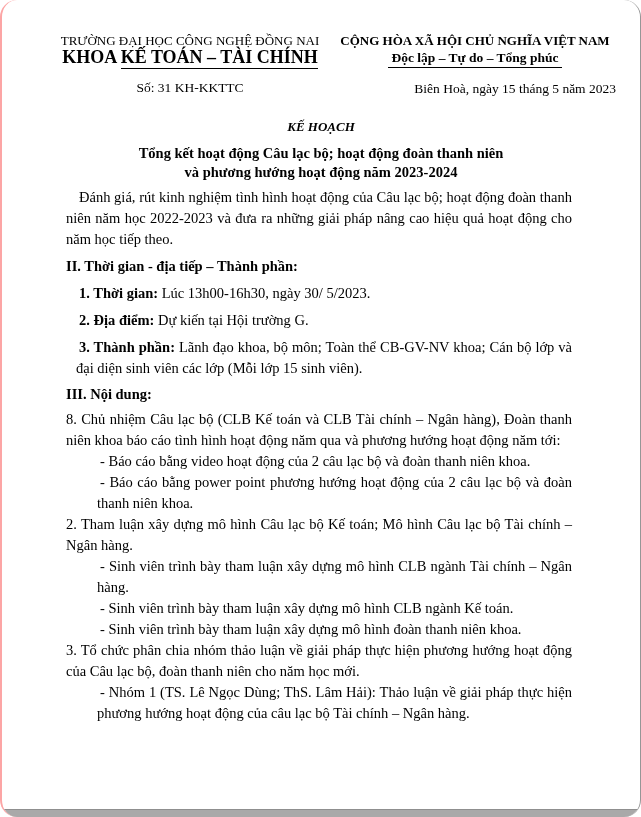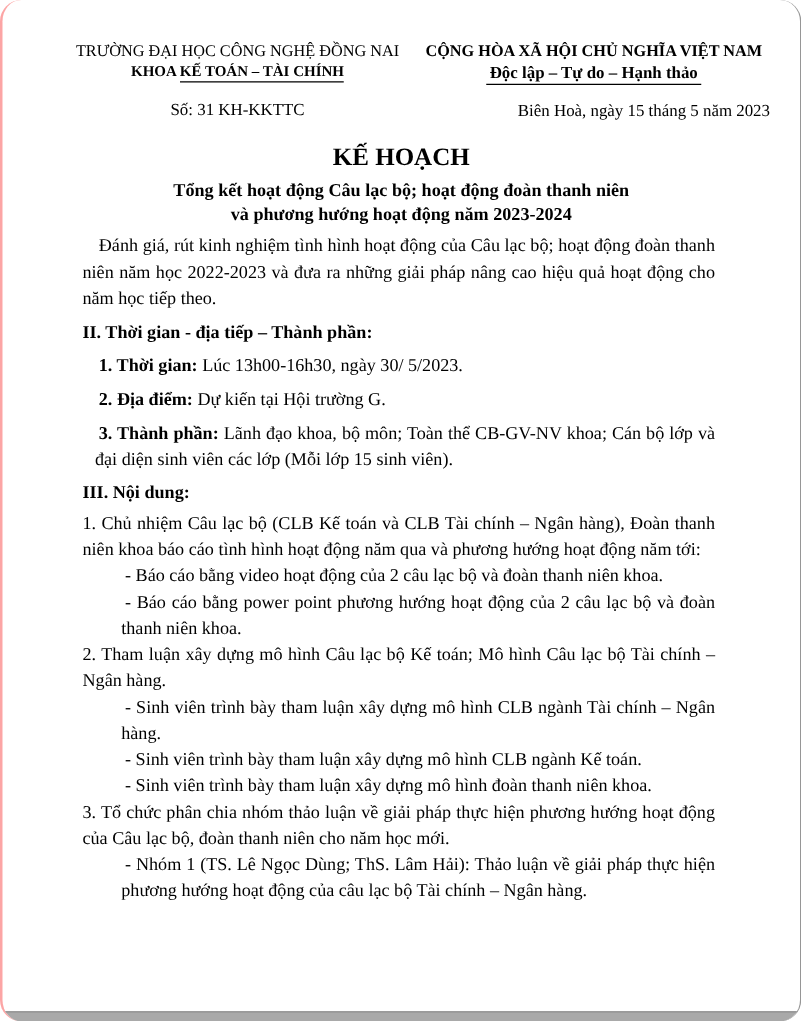--- a/index.html
+++ b/index.html
@@ -22,30 +22,30 @@
     position: absolute; left: 0; right: 0; bottom: 0;
     height: 7px; background: #a9a9a9; border-top: 1px solid #8f8f8f;
   }
   .doc { padding-top: 33px; font-size: 14.5px; line-height: 21px; }
 
   
   .hdr { display: flex; padding: 0 20px 0 48px; }
   .hdr-left { width: 280px; text-align: center; }
   .hdr-right { flex: 1; text-align: center; }
   .hdr-l1 { font-size: 13px; line-height: 16px; }
-  .hdr-l2 { font-size: 12px; font-weight: bold; line-height: 17px; }
+  .hdr-l2 { font-size: 18px; font-weight: bold; line-height: 17px; }
   .hdr-l2 .uline { border-bottom: 1.5px solid #000; padding-bottom: 1px; }
   .nat-l1 { font-size: 13px; font-weight: bold; line-height: 16px; }
   .nat-l2 { font-size: 13.5px; font-weight: bold; line-height: 17px; }
   .nat-l2 .uline { display: inline-block; border-bottom: 1.5px solid #000; padding: 0 3px 1px 3px; }
   .doc-number { font-size: 13.5px; margin-top: 11px; }
   .date-line { font-size: 13.5px; margin-top: 10px; text-align: right; padding-right: 4px; }
 
   
-  .title { text-align: center; font-weight: bold; font-size: 20px; margin-top: 17px; }
+  .title { text-align: center; font-weight: bold; font-size: 13px; margin-top: 17px; font-style: italic; }
   .subtitle { text-align: center; font-weight: bold; font-size: 14.5px; line-height: 18.5px; margin-top: 7px; }
 
   
   .body-text { padding: 0 68px 0 64px; }
   .sec-heading { font-weight: bold; }
   .h1-muc-tieu { margin-top: 24px; }
   .h2-thoi-gian { margin-top: 6px; }
   .h3-noi-dung { margin-top: 5px; margin-bottom: 4px; }
   .para { text-align: justify; margin: 0; }
   .indent-first { text-indent: 13px; }
@@ -61,42 +61,42 @@
   <div class="doc">
 
     <div class="hdr">
       <div class="hdr-left">
         <div class="hdr-l1">TRƯỜNG ĐẠI HỌC CÔNG NGHỆ ĐỒNG NAI</div>
         <div class="hdr-l2"><span>KHOA </span><span class="uline">KẾ TOÁN – TÀI CHÍNH</span></div>
         <div class="doc-number">Số: 31 KH-KKTTC</div>
       </div>
       <div class="hdr-right">
         <div class="nat-l1">CỘNG HÒA XÃ HỘI CHỦ NGHĨA VIỆT NAM</div>
-        <div class="nat-l2"><span class="uline">Độc lập – Tự do – Hạnh thảo</span></div>
+        <div class="nat-l2"><span class="uline">Độc lập – Tự do – Tổng phúc</span></div>
         <div class="date-line">Biên Hoà, ngày 15 tháng 5 năm 2023</div>
       </div>
     </div>
 
     <div class="title">KẾ HOẠCH</div>
     <div class="subtitle">
       <div>Tổng kết hoạt động Câu lạc bộ; hoạt động đoàn thanh niên</div>
       <div>và phương hướng hoạt động năm 2023-2024</div>
     </div>
 
     <div class="body-text">
 
       <p class="para indent-first para-gap">Đánh giá, rút kinh nghiệm tình hình hoạt động của Câu lạc bộ; hoạt động đoàn thanh niên năm học 2022-2023 và đưa ra những giải pháp nâng cao hiệu quả hoạt động cho năm học tiếp theo.</p>
 
       <div class="sec-heading h2-thoi-gian">II. Thời gian - địa tiếp – Thành phần:</div>
       <p class="para indent-first para-gap"><span class="lbl">1. Thời gian:</span><span> Lúc 13h00-16h30, ngày 30/ 5/2023.</span></p>
       <p class="para indent-first para-gap"><span class="lbl">2. Địa điểm:</span><span> Dự kiến tại Hội trường G.</span></p>
       <p class="para block-item para-gap"><span class="lbl">3. Thành phần:</span><span> Lãnh đạo khoa, bộ môn; Toàn thể CB-GV-NV khoa; Cán bộ lớp và đại diện sinh viên các lớp (Mỗi lớp 15 sinh viên).</span></p>
 
       <div class="sec-heading h3-noi-dung">III. Nội dung:</div>
-      <p class="para">1. Chủ nhiệm Câu lạc bộ (CLB Kế toán và CLB Tài chính – Ngân hàng), Đoàn thanh niên khoa báo cáo tình hình hoạt động năm qua và phương hướng hoạt động năm tới:</p>
+      <p class="para">8. Chủ nhiệm Câu lạc bộ (CLB Kế toán và CLB Tài chính – Ngân hàng), Đoàn thanh niên khoa báo cáo tình hình hoạt động năm qua và phương hướng hoạt động năm tới:</p>
       <p class="para sub-item">- Báo cáo bằng video hoạt động của 2 câu lạc bộ và đoàn thanh niên khoa.</p>
       <p class="para sub-item">- Báo cáo bằng power point phương hướng hoạt động của 2 câu lạc bộ và đoàn thanh niên khoa.</p>
       <p class="para">2. Tham luận xây dựng mô hình Câu lạc bộ Kế toán; Mô hình Câu lạc bộ Tài chính – Ngân hàng.</p>
       <p class="para sub-item">- Sinh viên trình bày tham luận xây dựng mô hình CLB ngành Tài chính – Ngân hàng.</p>
       <p class="para sub-item">- Sinh viên trình bày tham luận xây dựng mô hình CLB ngành Kế toán.</p>
       <p class="para sub-item">- Sinh viên trình bày tham luận xây dựng mô hình đoàn thanh niên khoa.</p>
       <p class="para">3. Tổ chức phân chia nhóm thảo luận về giải pháp thực hiện phương hướng hoạt động của Câu lạc bộ, đoàn thanh niên cho năm học mới.</p>
       <p class="para sub-item">- Nhóm 1 (TS. Lê Ngọc Dùng; ThS. Lâm Hải): Thảo luận về giải pháp thực hiện phương hướng hoạt động của câu lạc bộ Tài chính – Ngân hàng.</p>
 
     </div>

